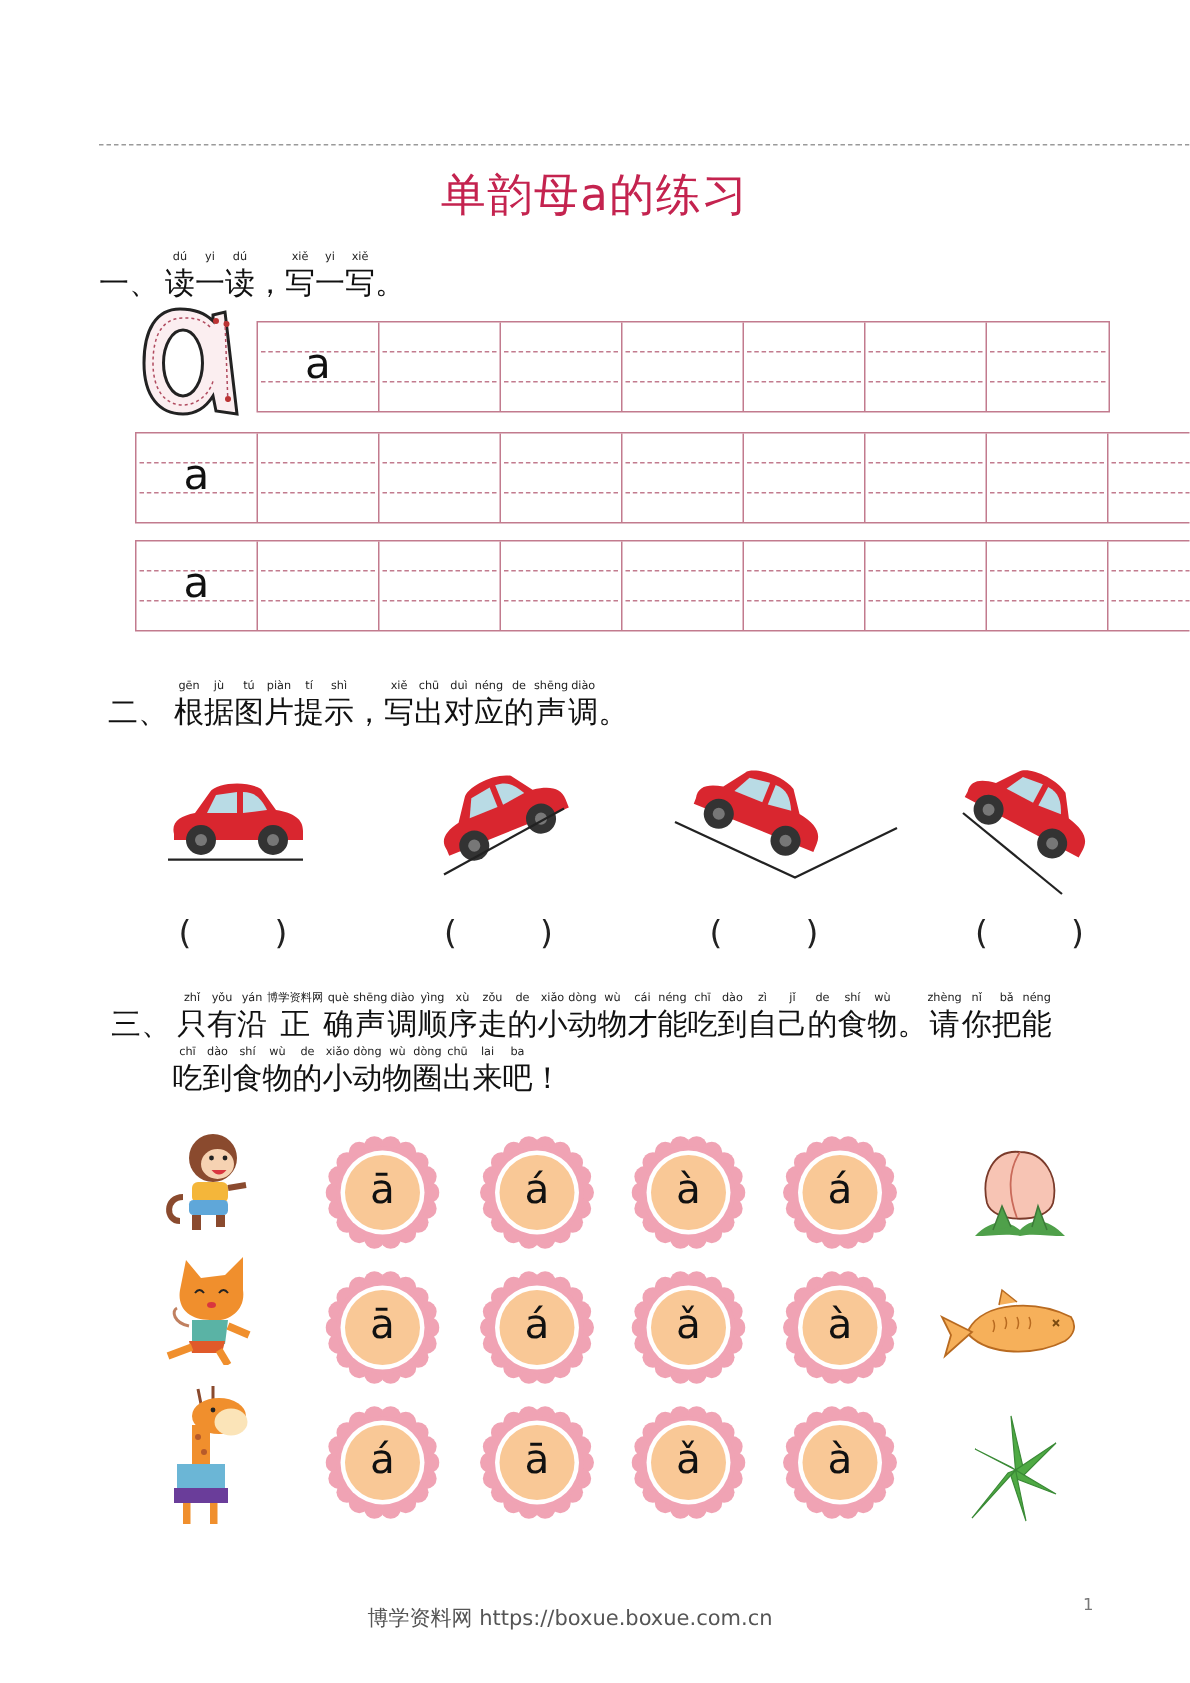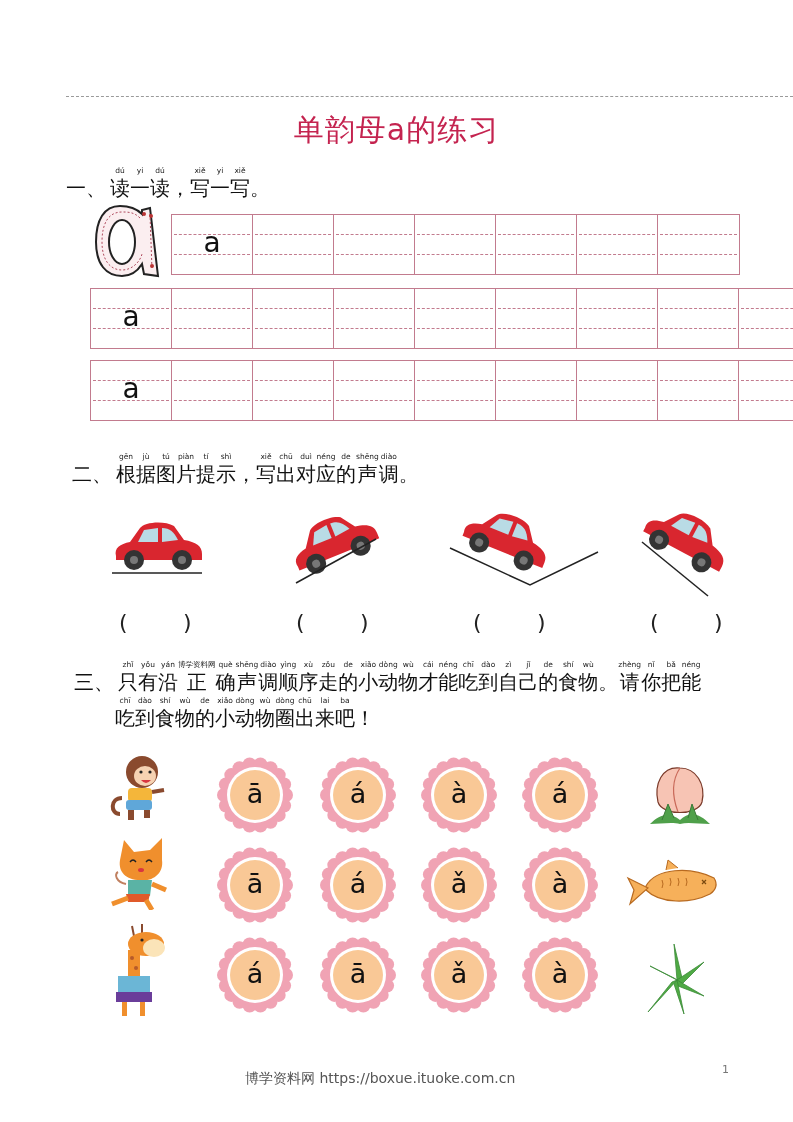--- a/index.html
+++ b/index.html
@@ -941,14 +941,14 @@
       <path d="M33 40 L30 4 L38 38 Z"></path>
       <path d="M33 40 L60 22 L38 44 Z"></path>
       <path d="M33 40 L60 56 L34 46 Z"></path>
       <path d="M33 40 L40 74 L30 44 Z"></path>
       <path d="M33 40 L4 72 L28 42 Z"></path>
       <path d="M33 40 L6 26 L30 38 Z"></path>
     </g>
   </svg>
 </div>
 
-<div class="footer">博学资料网 https://boxue.ituoke.com.cn</div>
+<div class="footer">博学资料网 https://boxue.boxue.com.cn</div>
 <div class="page-num">1</div>
 
 </body></html>

